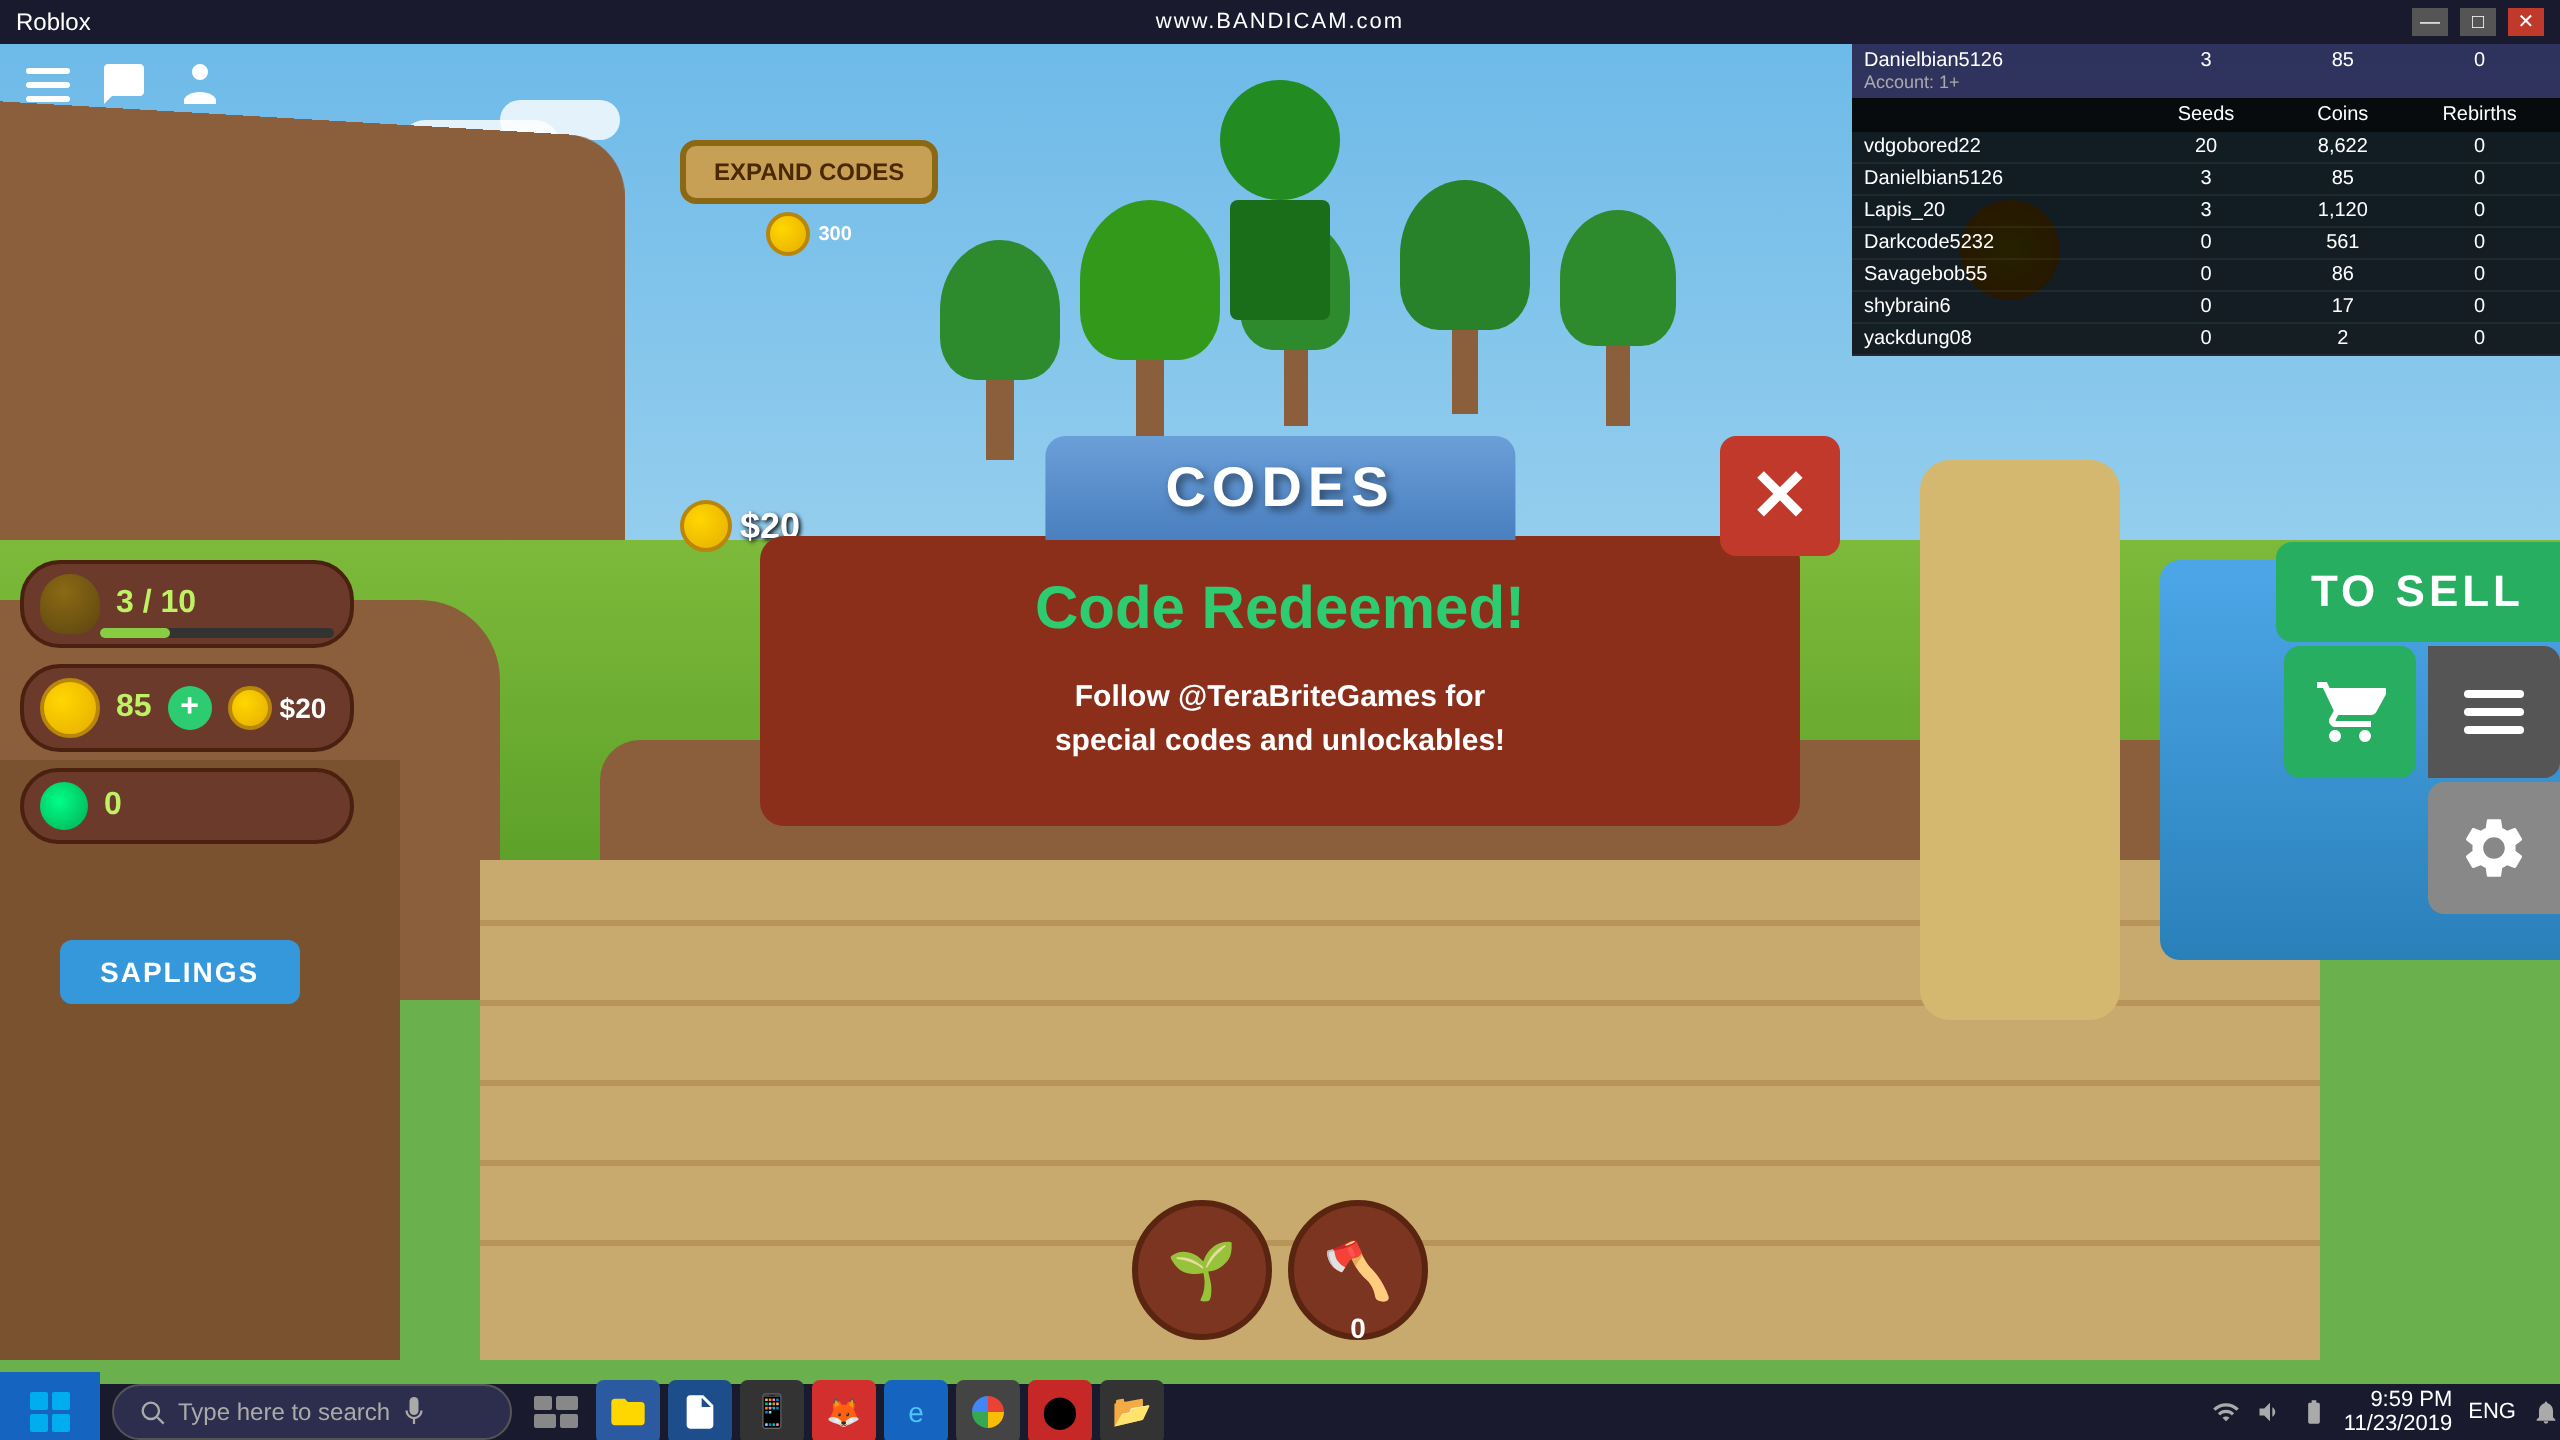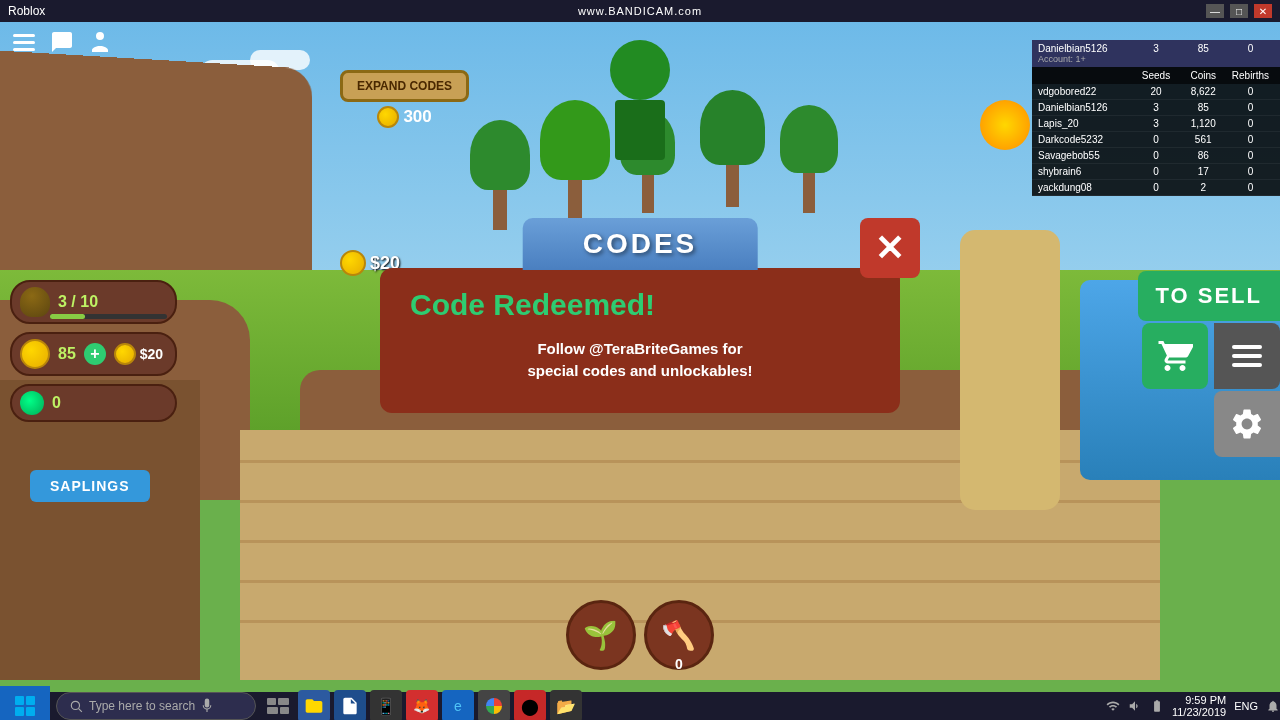--- a/index.html
+++ b/index.html
@@ -114,23 +114,23 @@
       width: 28px; height: 28px;
       cursor: pointer;
       display: flex; align-items: center; justify-content: center;
       color: white;
       font-size: 20px;
     }
 
     
     .leaderboard {
       position: absolute;
-      top: 40px;
+      top: 22px;
       right: 0;
-      width: 248px;
+      width: 354px;
       background: rgba(0,0,0,0.7);
       z-index: 90;
       font-family: Arial, sans-serif;
       font-size: 11px;
     }
 
     .leaderboard-header {
       display: flex;
       background: rgba(0,0,0,0.8);
       color: white;
@@ -194,21 +194,21 @@
     .coin-icon {
       width: 22px; height: 22px;
       background: radial-gradient(circle at 35% 35%, #ffd700, #e6ac00);
       border-radius: 50%;
       border: 2px solid #b8860b;
       display: inline-block;
     }
 
     .expand-price {
       color: white;
-      font-size: 17px;
+      font-size: 10px;
       font-weight: bold;
       font-family: Arial, sans-serif;
     }
 
     
     .left-hud {
       position: absolute;
       top: 280px;
       left: 10px;
       z-index: 80;
@@ -382,21 +382,21 @@
       font-size: 36px;
       font-weight: bold;
       line-height: 1;
     }
 
     .code-redeemed-text {
       color: #2ecc71;
       font-size: 30px;
       font-weight: 900;
       font-family: 'Arial Black', Arial, sans-serif;
-      text-align: left;
+      text-align: center;
       margin-bottom: 16px;
     }
 
     .code-input {
       width: 100%;
       background: rgba(255,255,255,0.15);
       border: none;
       border-radius: 8px;
       padding: 16px 20px;
       color: #ccc;

